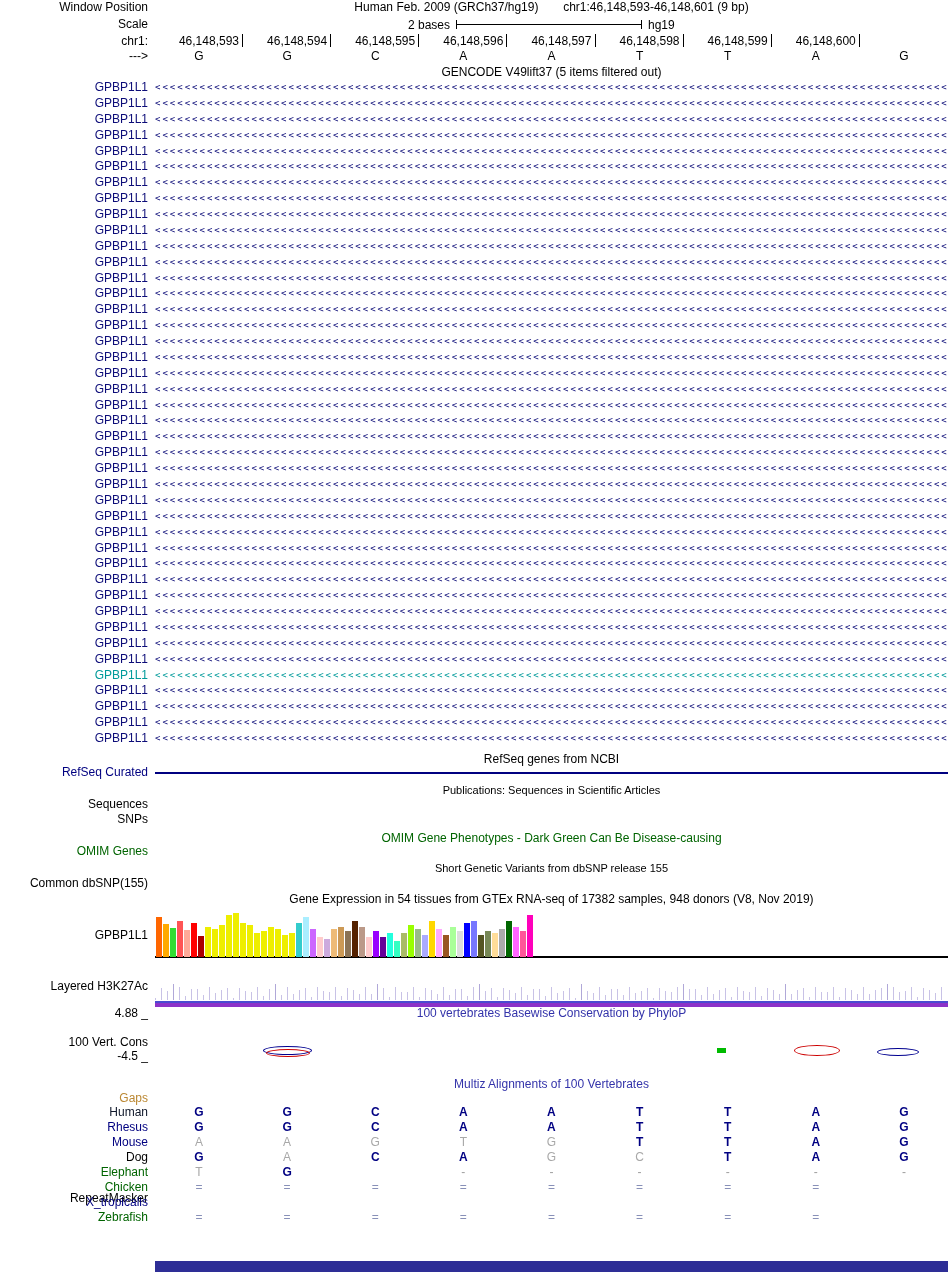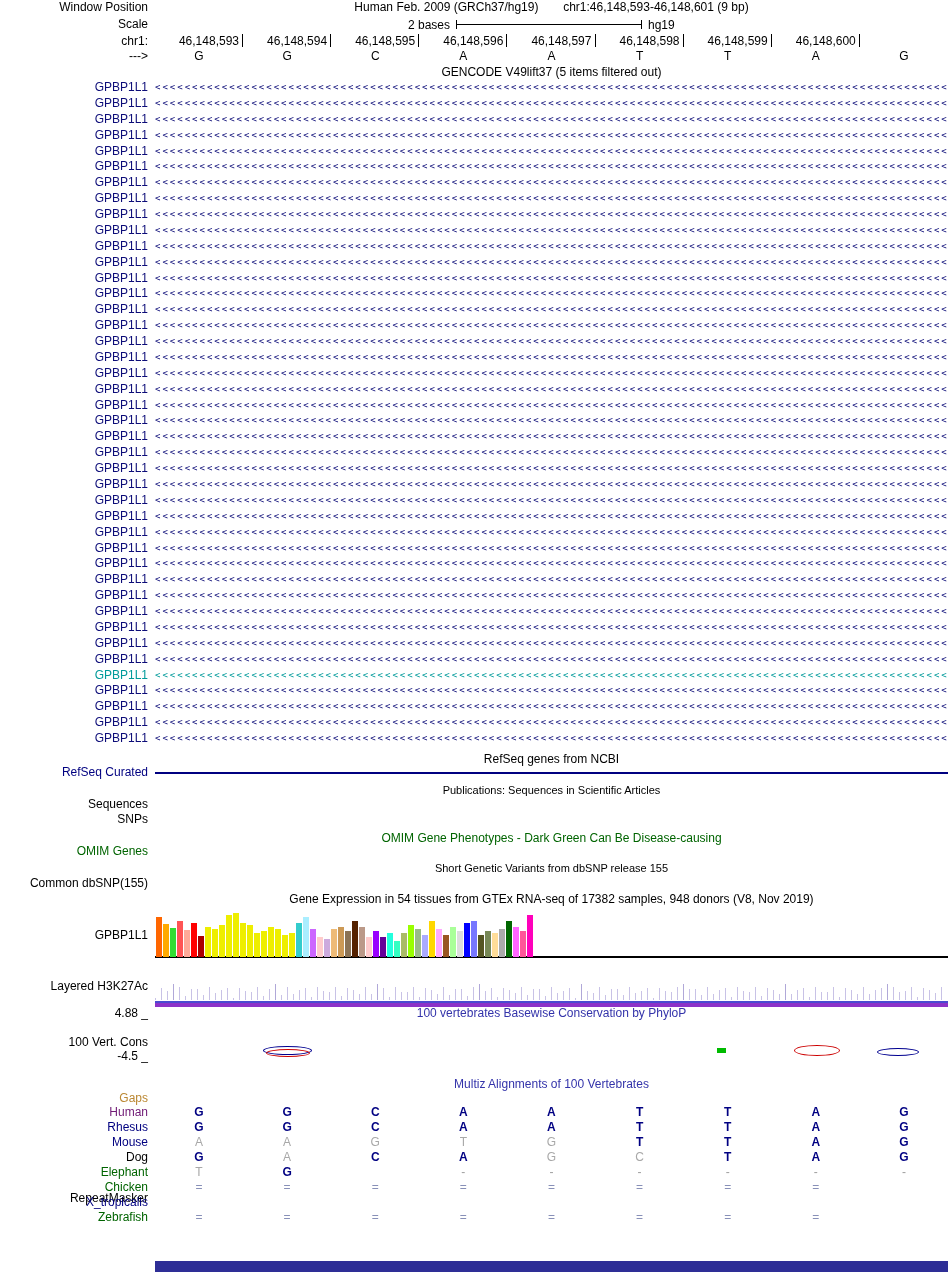--- a/index.html
+++ b/index.html
@@ -372,21 +372,21 @@
       <div class="vtick" style="left: 887px; top: 984px; height: 16px; background: rgb(176, 168, 216);"></div>
       <div class="vtick" style="left: 893px; top: 987px; height: 13px; background: rgb(200, 194, 230);"></div>
       <div class="vtick" style="left: 899px; top: 992px; height: 8px; background: rgb(200, 194, 230);"></div>
       <div class="vtick" style="left: 905px; top: 991px; height: 9px; background: rgb(200, 194, 230);"></div>
       <div class="vtick" style="left: 911px; top: 987px; height: 13px; background: rgb(200, 194, 230);"></div>
       <div class="vtick" style="left: 917px; top: 997px; height: 3px; background: rgb(200, 194, 230);"></div>
       <div class="vtick" style="left: 923px; top: 988px; height: 12px; background: rgb(200, 194, 230);"></div>
       <div class="vtick" style="left: 929px; top: 990px; height: 10px; background: rgb(200, 194, 230);"></div>
       <div class="vtick" style="left: 935px; top: 993px; height: 7px; background: rgb(200, 194, 230);"></div>
       <div class="vtick" style="left: 941px; top: 987px; height: 13px; background: rgb(200, 194, 230);"></div>
-      <div class="lbl" style="top: 1106px; color: #701a75;">Human</div>
+      <div class="lbl" style="top: 1106px; color: #0f172a;">Human</div>
       <div class="cell alignb" style="left: 155px; top: 1106px; color: rgb(0, 0, 130);">G</div>
       <div class="cell alignb" style="left: 243.11px; top: 1106px; color: rgb(0, 0, 130);">G</div>
       <div class="cell alignb" style="left: 331.22px; top: 1106px; color: rgb(0, 0, 130);">C</div>
       <div class="cell alignb" style="left: 419.33px; top: 1106px; color: rgb(0, 0, 130);">A</div>
       <div class="cell alignb" style="left: 507.44px; top: 1106px; color: rgb(0, 0, 130);">A</div>
       <div class="cell alignb" style="left: 595.55px; top: 1106px; color: rgb(0, 0, 130);">T</div>
       <div class="cell alignb" style="left: 683.66px; top: 1106px; color: rgb(0, 0, 130);">T</div>
       <div class="cell alignb" style="left: 771.77px; top: 1106px; color: rgb(0, 0, 130);">A</div>
       <div class="cell alignb" style="left: 859.88px; top: 1106px; color: rgb(0, 0, 130);">G</div>
       <div class="lbl" style="top: 1121px; color: rgb(0, 0, 128);">Rhesus</div>

